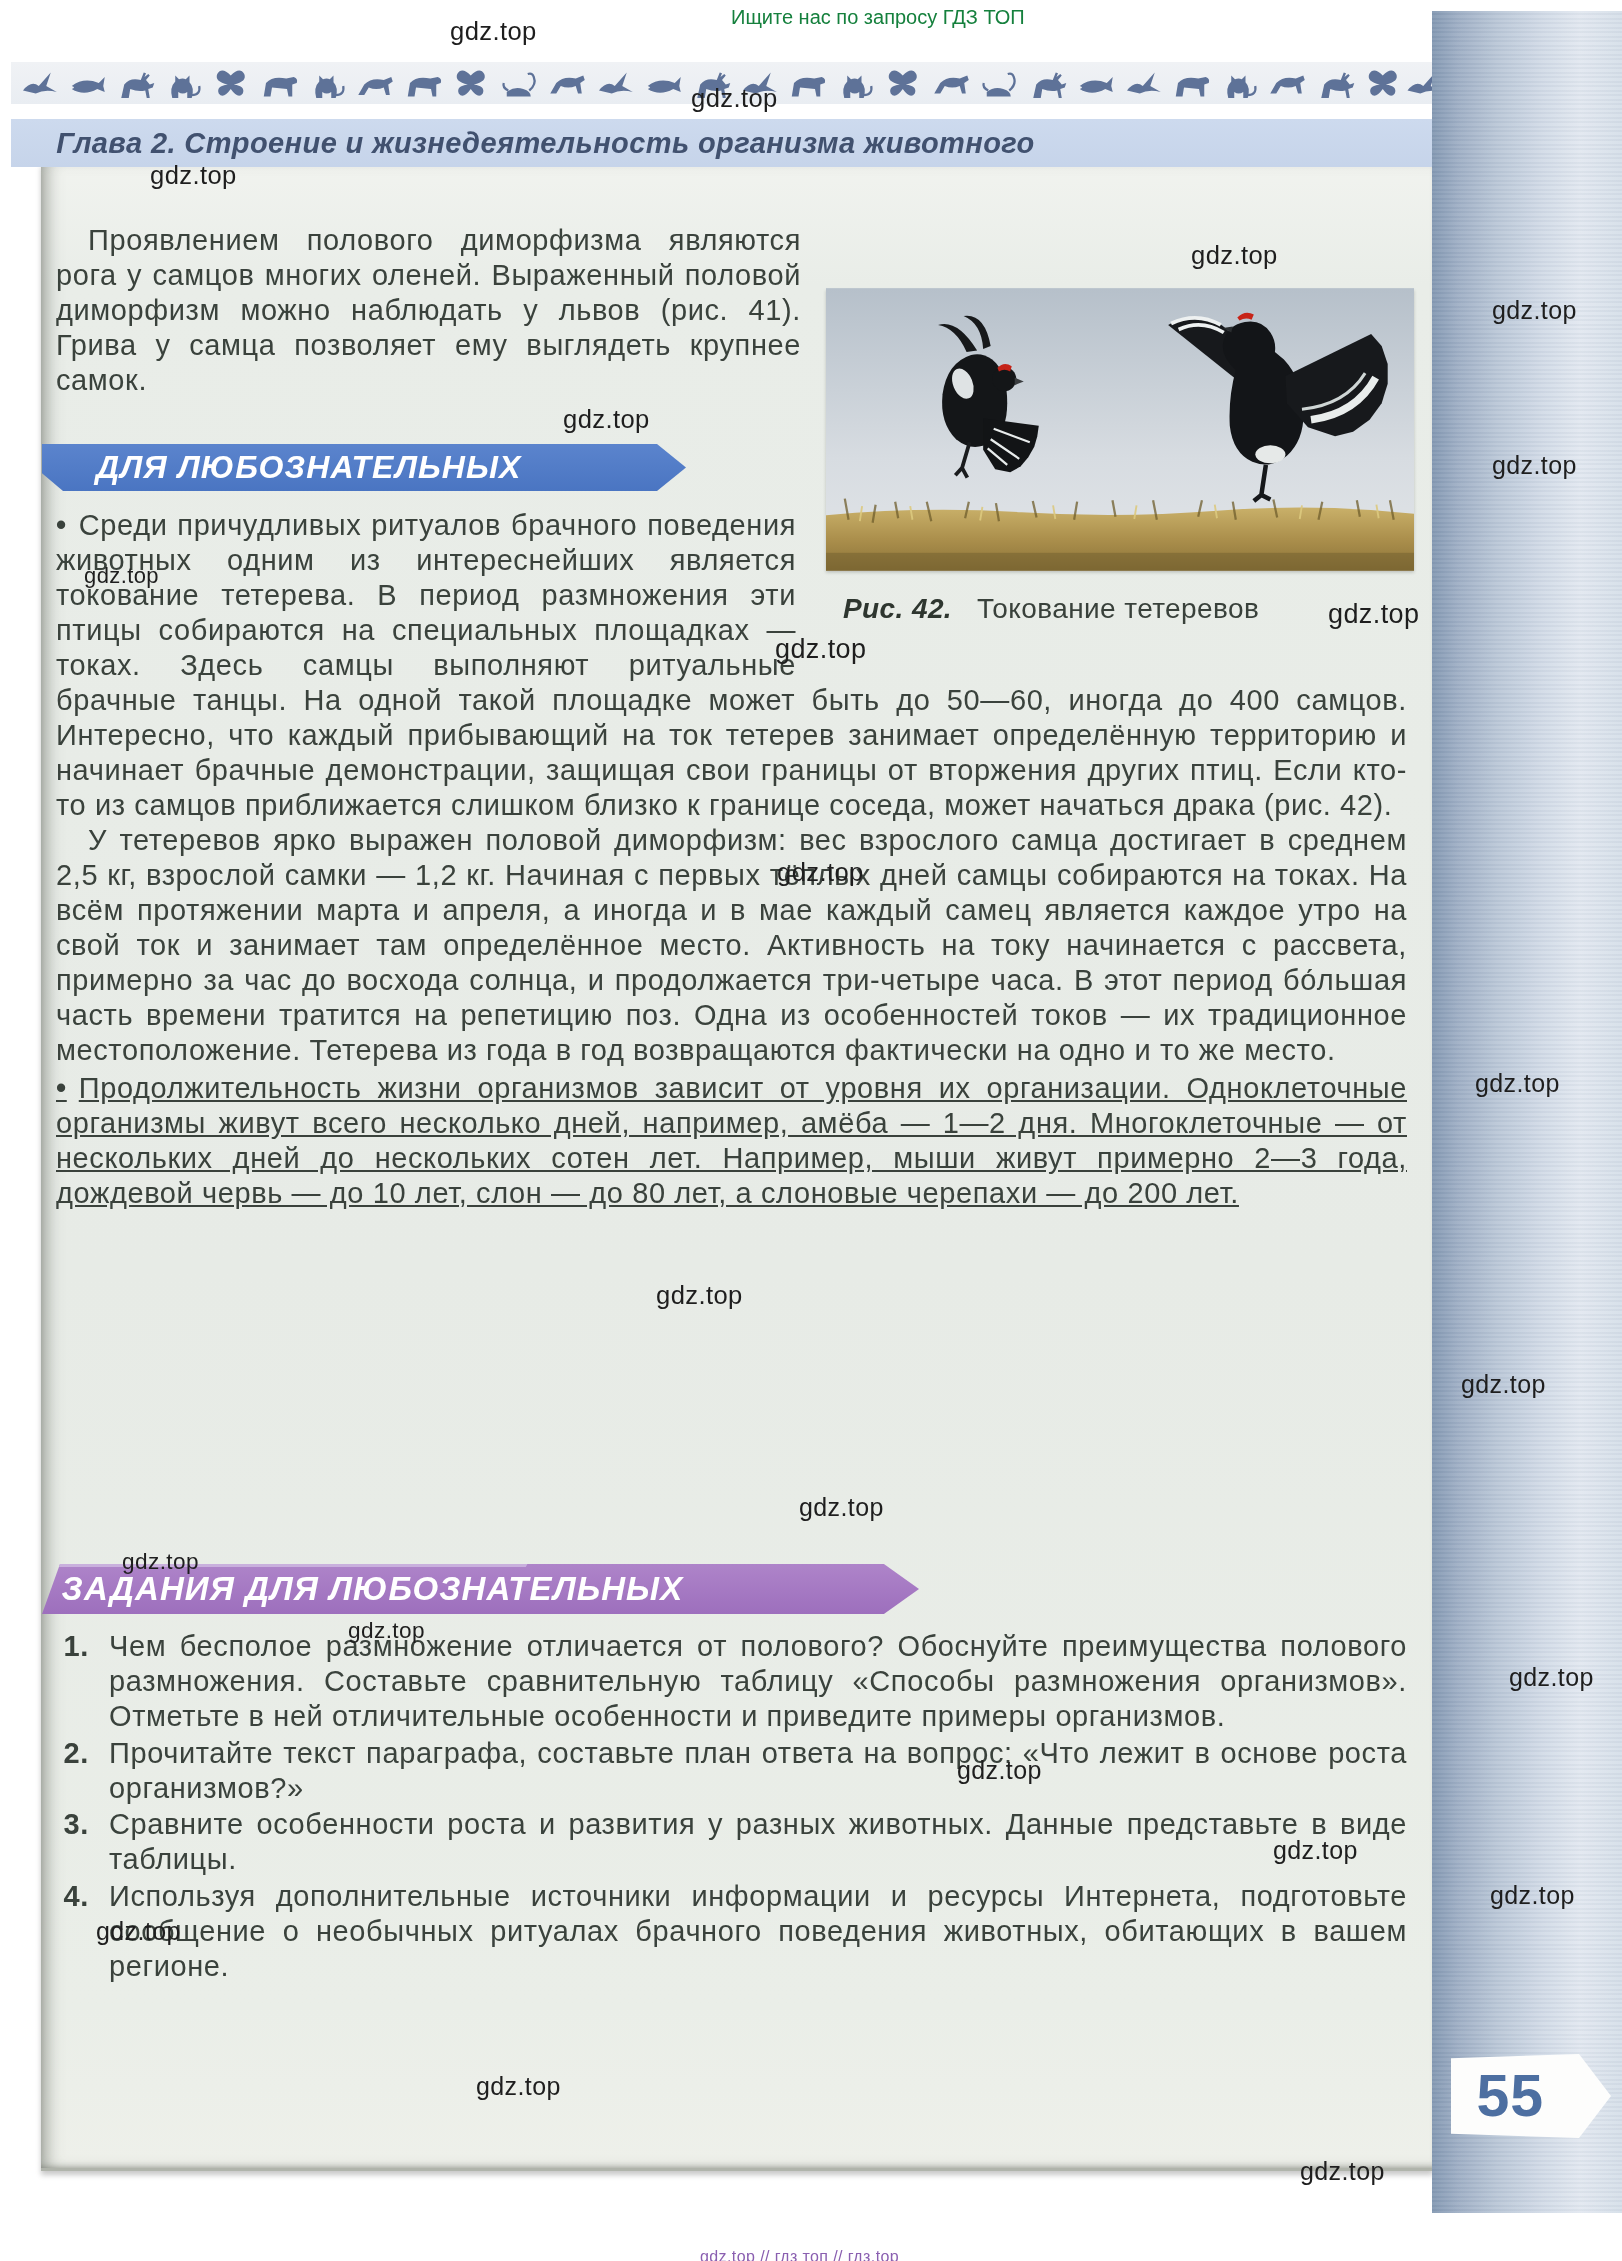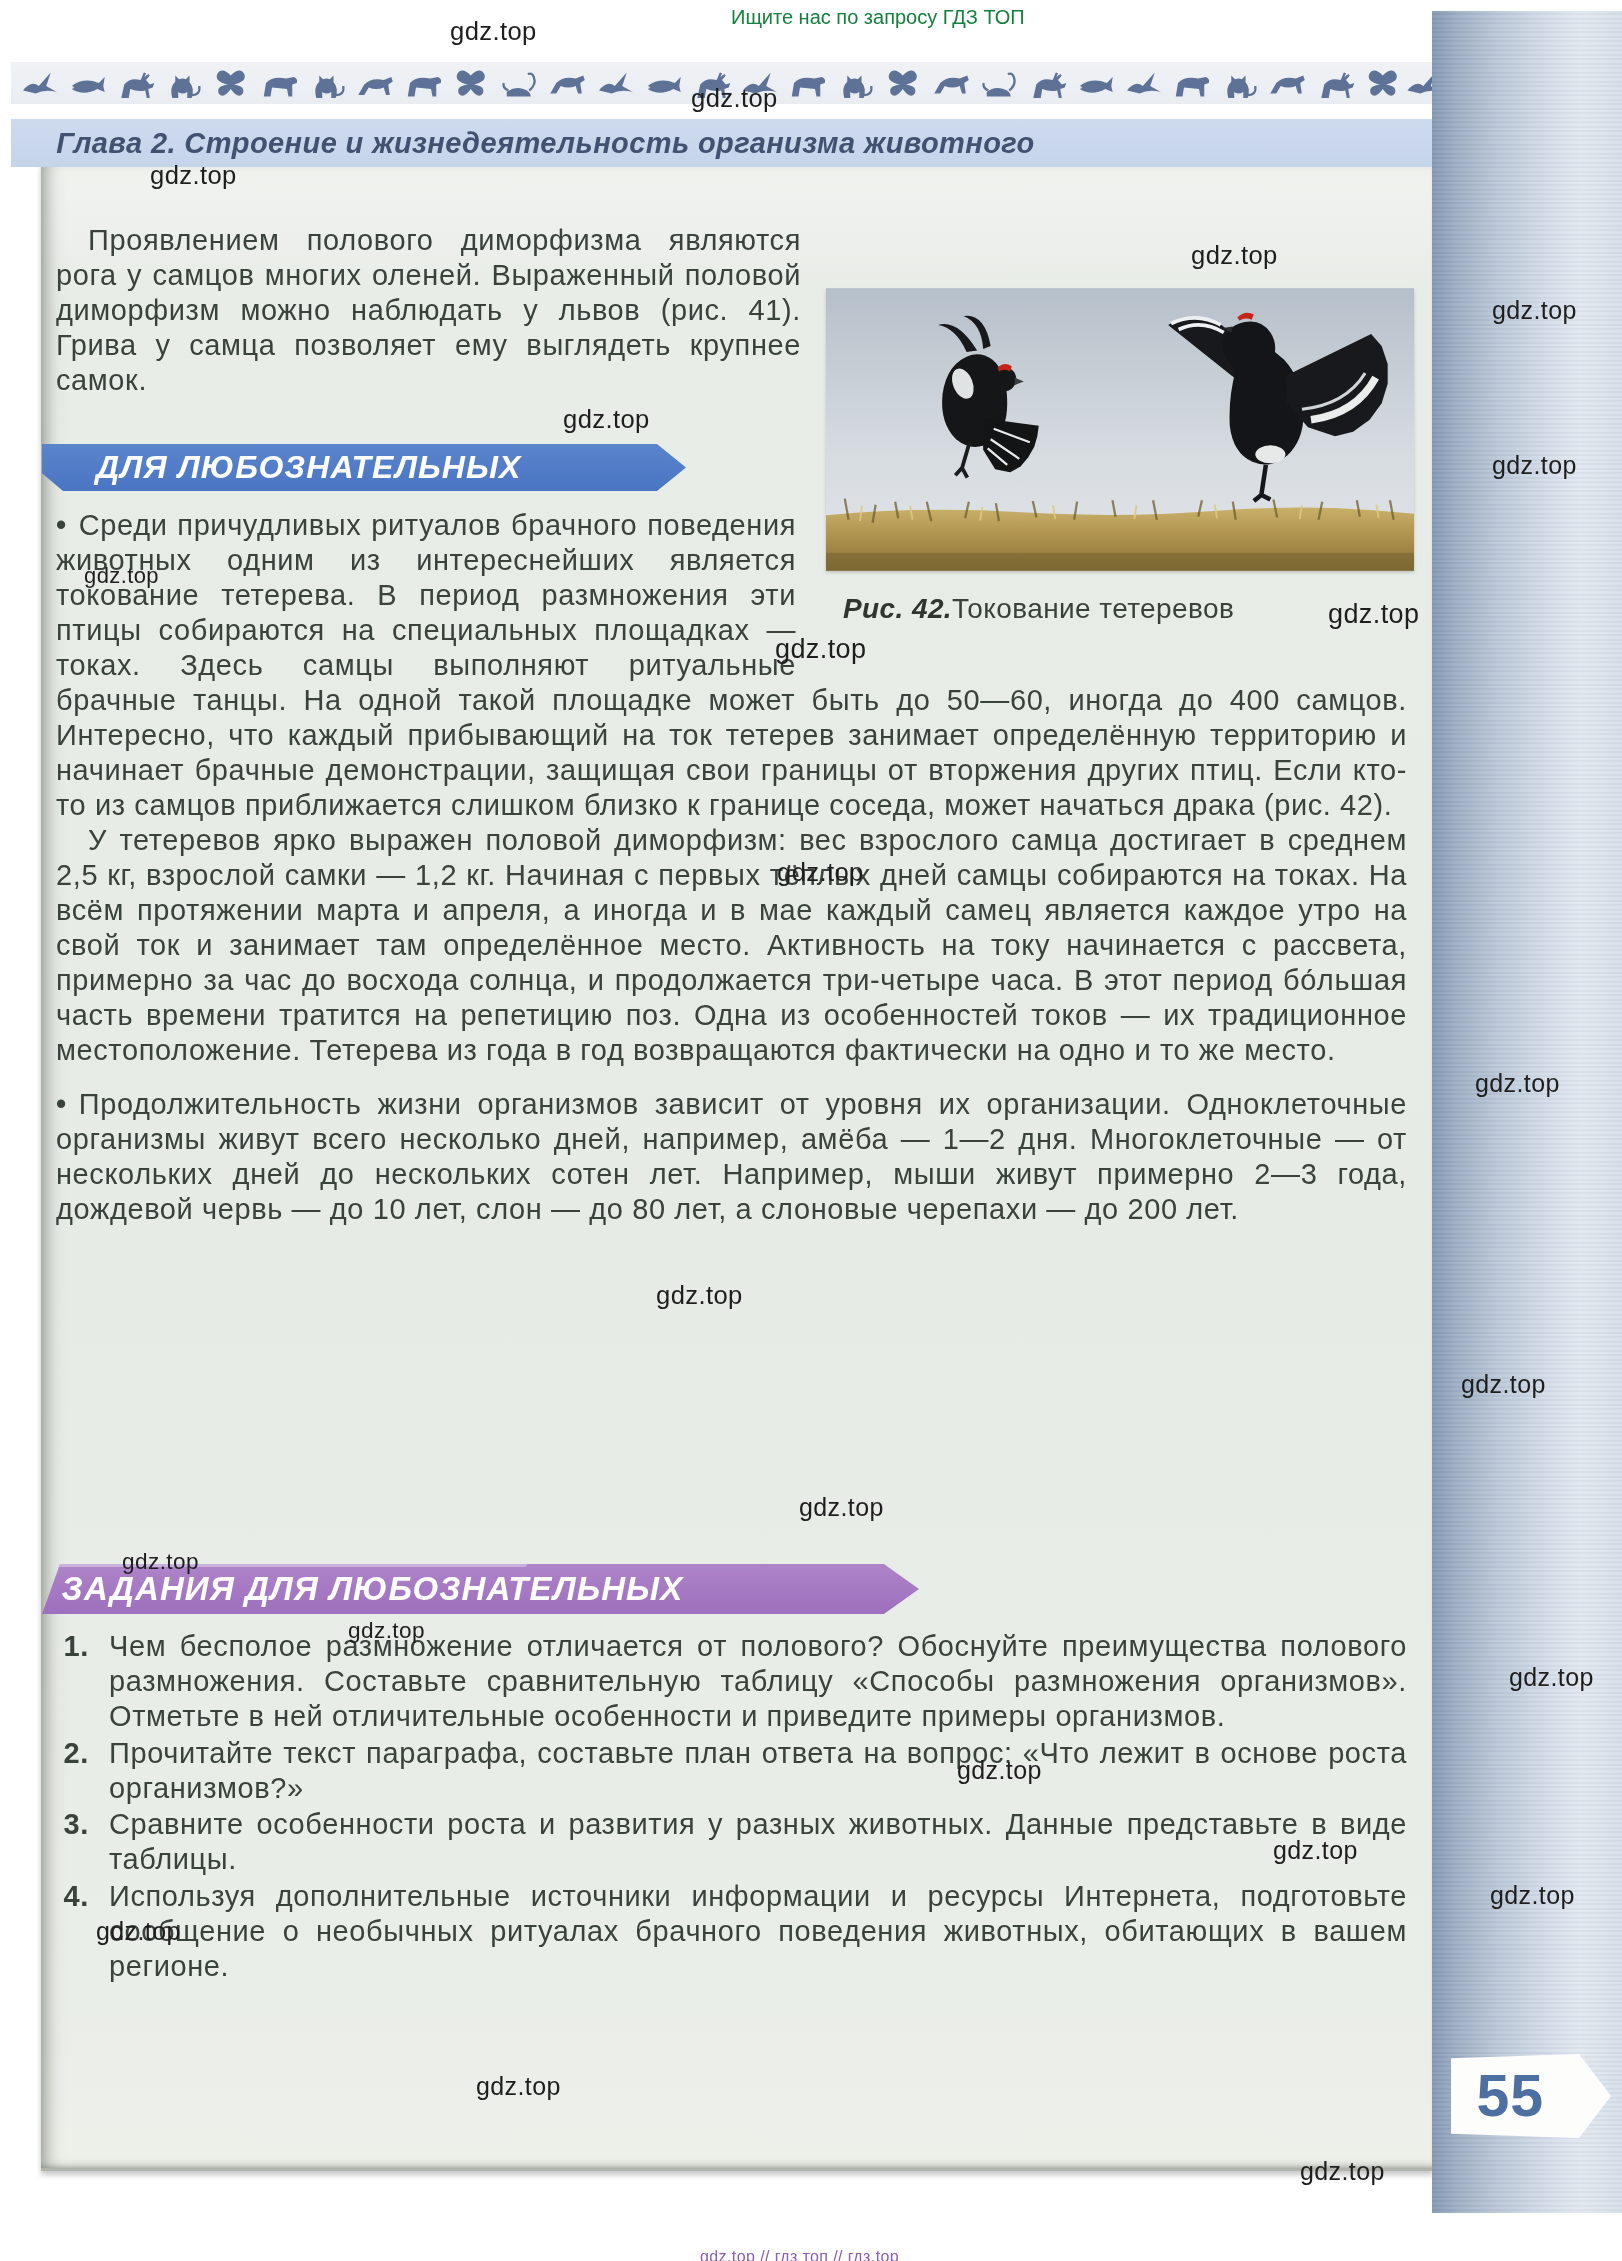--- a/index.html
+++ b/index.html
@@ -39,21 +39,21 @@
   }
   
   .bodytext{
     color:#3a423c;font-size:29px;line-height:35px;text-align:justify;
     letter-spacing:0.6px;
   }
   .intro{position:absolute;left:56px;top:223px;width:745px;}
   .intro p{margin:0;text-indent:32px;}
   .curious-flow{position:absolute;left:56px;top:508px;width:1351px;}
   .curious-flow p{margin:0;}
-  .curious-flow p.sp{margin-top:19px;}
+  .curious-flow p.sp{margin-top:3px;text-decoration:underline;}
   .fig-gap{float:right;width:611px;height:162px;}
   .blt{font-weight:700;margin-right:12px;}
   .indent{text-indent:32px;}
   
   .banner{
     position:absolute;display:flex;align-items:center;
     color:#ffffff;font-weight:700;font-style:italic;
   }
   .banner-blue{
     left:42px;top:444px;width:644px;height:47px;
@@ -73,21 +73,21 @@
   }
   
   .figure-photo{
     position:absolute;left:826px;top:288px;width:588px;height:283px;
     box-shadow:0 1.5px 3px rgba(60,65,60,.25);
   }
   .figure-caption{
     position:absolute;left:843px;top:593px;width:579px;
     font-size:28px;color:#39413b;letter-spacing:0.4px;white-space:nowrap;
   }
-  .figure-caption .cap-label{font-weight:700;font-style:italic;color:#2e362f;margin-right:0;}
+  .figure-caption .cap-label{font-weight:700;font-style:italic;color:#2e362f;margin-right:25px;}
   
   .tasks{position:absolute;left:59px;top:1629px;width:1348px;}
   .task{position:relative;padding-left:50px;margin:0 0 1.5px 0;}
   .task-num{position:absolute;left:4.5px;top:0;font-weight:700;}
   
   .pagenum-arrow{
     position:absolute;left:1451px;top:2054px;width:160px;height:84px;
     background:#fdfdfc;
     clip-path:polygon(0 5%,80% 0,100% 50%,80% 100%,0 95%);
     display:flex;align-items:center;justify-content:flex-start;

